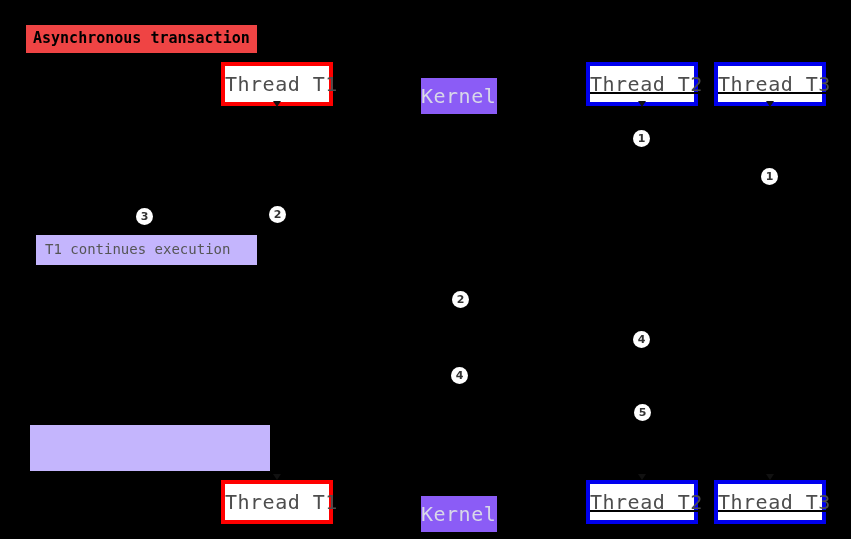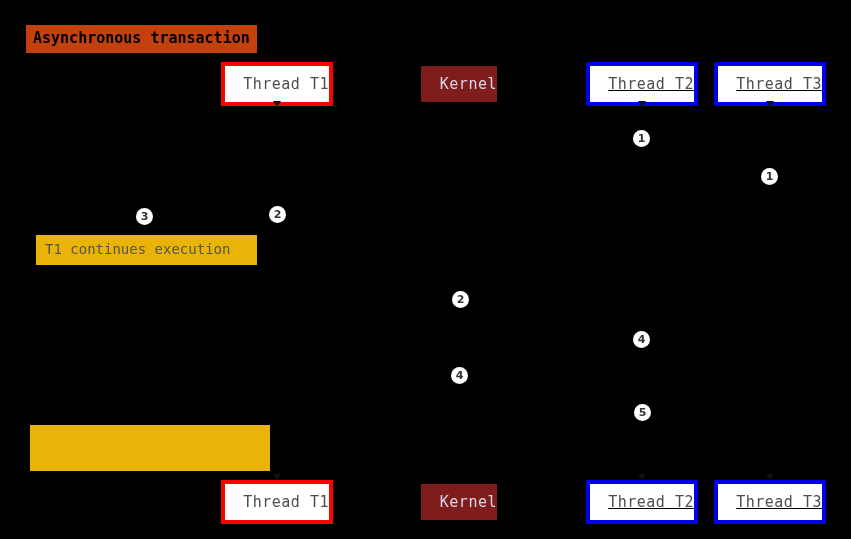--- a/index.html
+++ b/index.html
@@ -12,59 +12,60 @@
     width: 851px;
     height: 539px;
     background: #000000;
     overflow: hidden;
     font-family: "DejaVu Sans Mono", "Liberation Mono", monospace;
   }
 
   
   .title-tag {
     position: absolute;
-    background: #c2410c;
+    background: #ef4444;
     color: #000000;
     font-family: "DejaVu Sans Mono", "Liberation Mono", monospace;
     font-weight: bold;
     font-size: 15px;
     line-height: 1;
     letter-spacing: 0px;
     padding: 6px 7px 7px 7px;
     white-space: nowrap;
     box-sizing: border-box;
   }
 
   
   .participant {
     position: absolute;
     box-sizing: border-box;
     display: flex;
     align-items: center;
-    justify-content: flex-end;
+    justify-content: flex-start;
     background: #ffffff;
     white-space: nowrap;
     font-family: "DejaVu Sans Mono", "Liberation Mono", monospace;
-    font-size: 15px;
+    font-size: 20px;
     line-height: 1;
   }
   .participant .p-label {
     color: #4d4d4d;
     letter-spacing: 0.5px;
   }
   .participant.red {
     border: 4px solid #ff0000;
   }
   .participant.blue {
     border: 4px solid #0000ee;
     text-decoration: underline;
   }
   .participant.kernel {
-    background: #7f1d1d;
+    background: #8b5cf6;
     border: none;
+    margin-top: 12px;
   }
   .participant.kernel .p-label {
     color: #d8d8e8;
   }
 
   
   .lifeline {
     position: absolute;
     width: 1px;
     background: #000000;
@@ -94,21 +95,21 @@
     font-weight: bold;
     line-height: 17px;
     text-align: center;
     box-sizing: border-box;
   }
 
   
   .note {
     position: absolute;
     box-sizing: border-box;
-    background: #eab308;
+    background: #c4b5fd;
     color: #555555;
     font-family: "DejaVu Sans Mono", "Liberation Mono", monospace;
     font-size: 14px;
     line-height: 1;
     padding: 7px 7px 8px 9px;
     white-space: nowrap;
   }
   .note.blank {
     padding: 0;
   }

